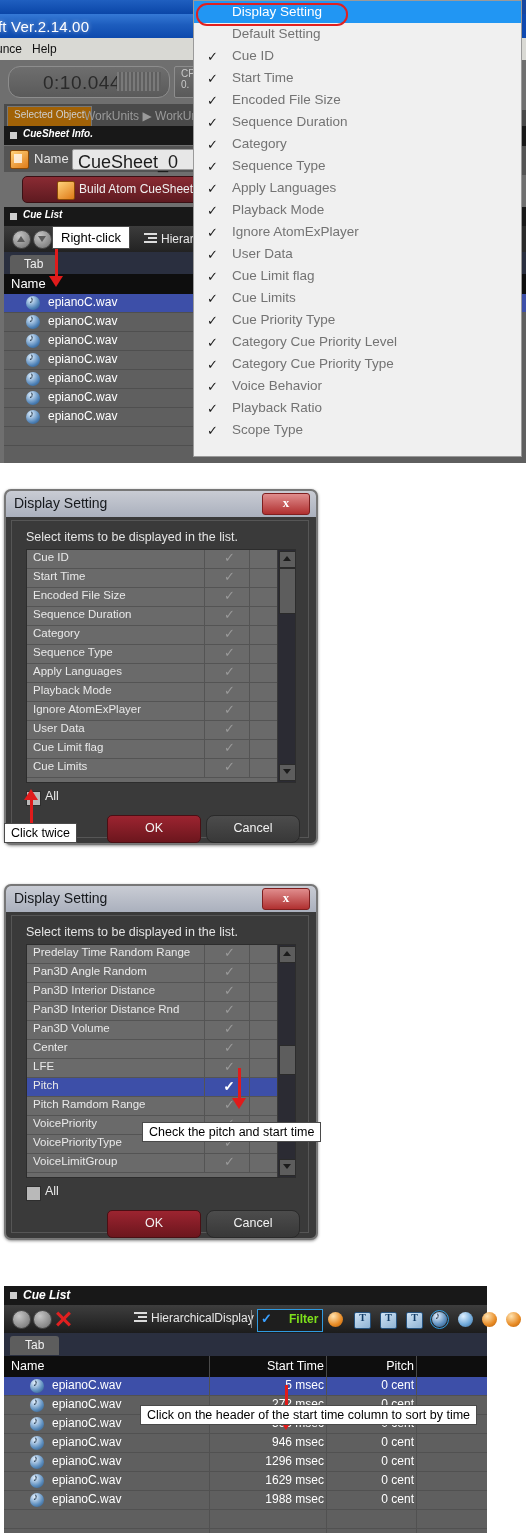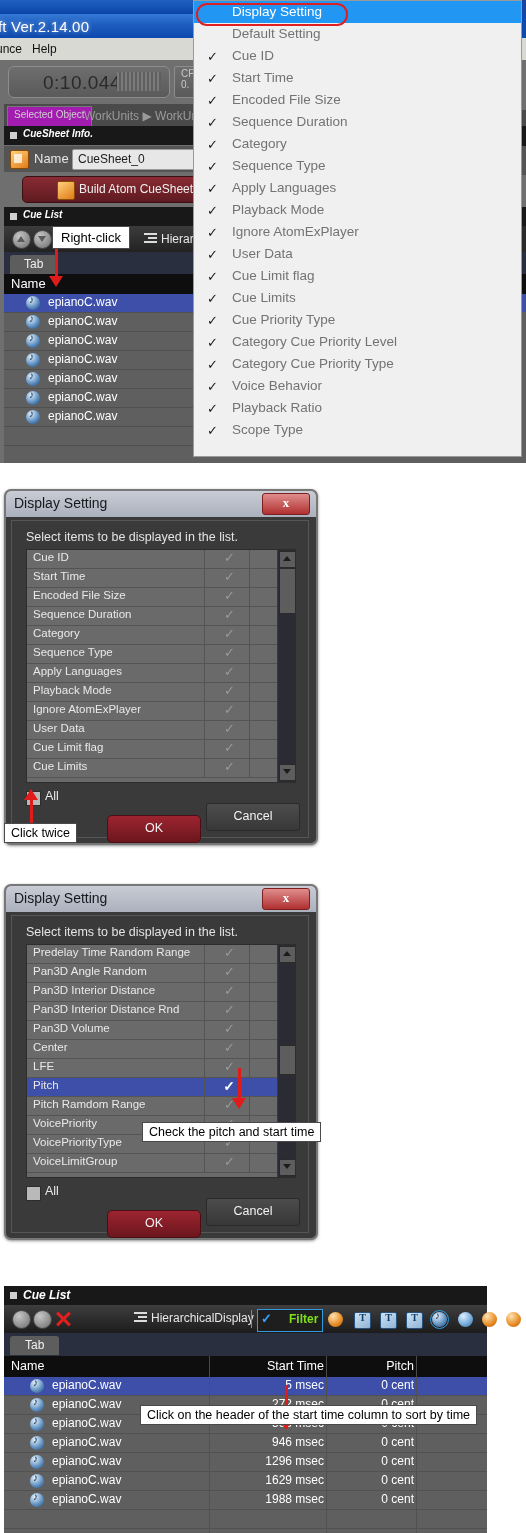--- a/index.html
+++ b/index.html
@@ -18,49 +18,49 @@
              letter-spacing:.2px;text-shadow:0 0 4px rgba(255,255,255,.55);}
   .menubar{position:absolute;left:0;top:38px;width:526px;height:22px;background:#d9d9d4;
            border-bottom:1px solid #a9a9a4;}
   .menubar span{position:absolute;top:4px;font-size:12px;color:#111;}
   .m-nounce{left:-4px;} .m-help{left:32px;}
 
   .bodybg{position:absolute;left:0;top:60px;width:526px;height:403px;background:#6f6f6f;}
 
   .timebox{position:absolute;left:8px;top:66px;width:160px;height:30px;
            background:linear-gradient(to bottom,#6e6e6e,#5a5a5a);
-           border:1px solid #8d8d8d;border-radius:6px;}
+           border:1px solid #8d8d8d;border-radius:12px;}
   .timetext{position:absolute;left:34px;top:5px;font-size:19px;color:#2a2a2a;letter-spacing:.5px;}
   .timebars{position:absolute;right:8px;top:5px;width:44px;height:19px;
             background:repeating-linear-gradient(to right,#7a7a7a 0 2px,#5f5f5f 2px 4px);}
   .cpubox{position:absolute;left:174px;top:66px;width:60px;height:30px;
           background:linear-gradient(to bottom,#6e6e6e,#5a5a5a);border:1px solid #8d8d8d;border-radius:2px;}
   .cpulbl{position:absolute;left:6px;top:1px;font-size:10px;color:#c9c9c9;}
   .cpuval{position:absolute;left:6px;top:12px;font-size:10px;color:#c9c9c9;}
 
   .breadcrumb{position:absolute;left:4px;top:104px;width:522px;height:22px;background:#4a4a4a;}
-  .bc-sel{position:absolute;left:3px;top:2px;height:18px;padding:2px 6px;background:#a21caf;
+  .bc-sel{position:absolute;left:3px;top:2px;height:18px;padding:2px 6px;background:#a16207;
           border:1px solid #777;font-size:10px;color:#cfcfcf;}
   .bc-path{position:absolute;left:80px;top:5px;font-size:12px;color:#9a9a9a;}
 
   .sect{position:absolute;height:19px;background:#181818;width:522px;left:4px;}
   .sect .sq{position:absolute;left:6px;top:6px;width:7px;height:7px;background:#cfcfcf;}
   .sect .lbl{position:absolute;left:19px;top:2px;font-size:10px;color:#ffffff;
              font-style:italic;font-weight:bold;}
   #sect-info{top:126px;}
   #sect-cue{top:207px;}
 
   .nameRow{position:absolute;left:4px;top:146px;width:522px;height:26px;background:#545454;}
   .nameIcon{position:absolute;left:6px;top:4px;width:17px;height:17px;border-radius:2px;
             background:linear-gradient(145deg,#ffd27a,#e07b18);border:1px solid #8a4a06;}
   .nameIcon:after{content:"";position:absolute;left:3px;top:3px;width:8px;height:9px;background:#fff;opacity:.75;}
   .nameLbl{position:absolute;left:30px;top:5px;font-size:13px;color:#e6e6e6;}
   .nameField{position:absolute;left:68px;top:3px;width:300px;height:19px;background:#e7e7e7;
              border:1px solid #9a9a9a;border-radius:2px;}
-  .nameField span{position:absolute;left:5px;top:2px;font-size:12px;color:#1c1c1c;}
+  .nameField span{position:absolute;left:5px;top:2px;font-size:18px;color:#1c1c1c;}
 
   .buildBtn{position:absolute;left:22px;top:176px;width:300px;height:25px;border-radius:5px;
             background:linear-gradient(to bottom,#8a2b33,#5e1a20);border:1px solid #3a1014;}
   .buildIcon{position:absolute;left:34px;top:4px;width:16px;height:17px;border-radius:2px;
              background:linear-gradient(145deg,#ffd27a,#df7a17);border:1px solid #8a4a06;}
   .buildTxt{position:absolute;left:56px;top:5px;font-size:12px;color:#f0f0f0;}
 
   .cueToolbar{position:absolute;left:4px;top:226px;width:522px;height:26px;
               background:linear-gradient(to bottom,#3c3c3c,#222);}
   .arrowBtn{position:absolute;top:4px;width:17px;height:17px;border-radius:50%;
@@ -147,21 +147,21 @@
   .sbBtn:after{content:"";position:absolute;left:3px;border-left:4px solid transparent;border-right:4px solid transparent;}
   .sbUp:after{top:4px;border-bottom:5px solid #1c1c1c;}
   .sbDn:after{top:4px;border-top:5px solid #1c1c1c;}
   .sbThumb{position:absolute;left:1px;width:15px;background:#5d5d5d;border:1px solid #2a2a2a;}
 
   .allChk{position:absolute;left:14px;top:270px;}
   .allBox{position:absolute;left:0;top:0;width:13px;height:13px;background:#b9b9b9;border:1px solid #2d2d2d;}
   .allLbl{position:absolute;left:19px;top:-2px;font-size:12.5px;color:#e9e9e9;}
   .btnOK{position:absolute;left:95px;top:294px;width:92px;height:26px;border-radius:5px;
          background:linear-gradient(to bottom,#9c2430,#6c161d);border:1px solid #4a0f14;}
-  .btnCancel{position:absolute;left:194px;top:282px;width:92px;height:26px;border-radius:3px;
+  .btnCancel{position:absolute;left:194px;top:294px;width:92px;height:26px;border-radius:8px;
              background:linear-gradient(to bottom,#4c4c4c,#383838);border:1px solid #2a2a2a;}
   .btnTxt{position:absolute;left:0;top:5px;width:100%;text-align:center;font-size:12.5px;color:#f2f2f2;}
 
   .tipBox{position:absolute;background:#ffffff;border:1px solid #4a4a4a;padding:2px 6px;
           font-size:12.5px;color:#000;white-space:nowrap;z-index:50;}
   .redArrowUp{position:absolute;width:3px;background:#e01b1b;z-index:45;}
   .redArrowUp:after{content:"";position:absolute;left:-6px;top:-11px;border-left:7.5px solid transparent;
                     border-right:7.5px solid transparent;border-bottom:11px solid #e01b1b;}
   .redArrowDn{position:absolute;width:3px;background:#e01b1b;z-index:45;}
   .redArrowDn:after{content:"";position:absolute;left:-6px;bottom:-11px;border-left:7.5px solid transparent;

